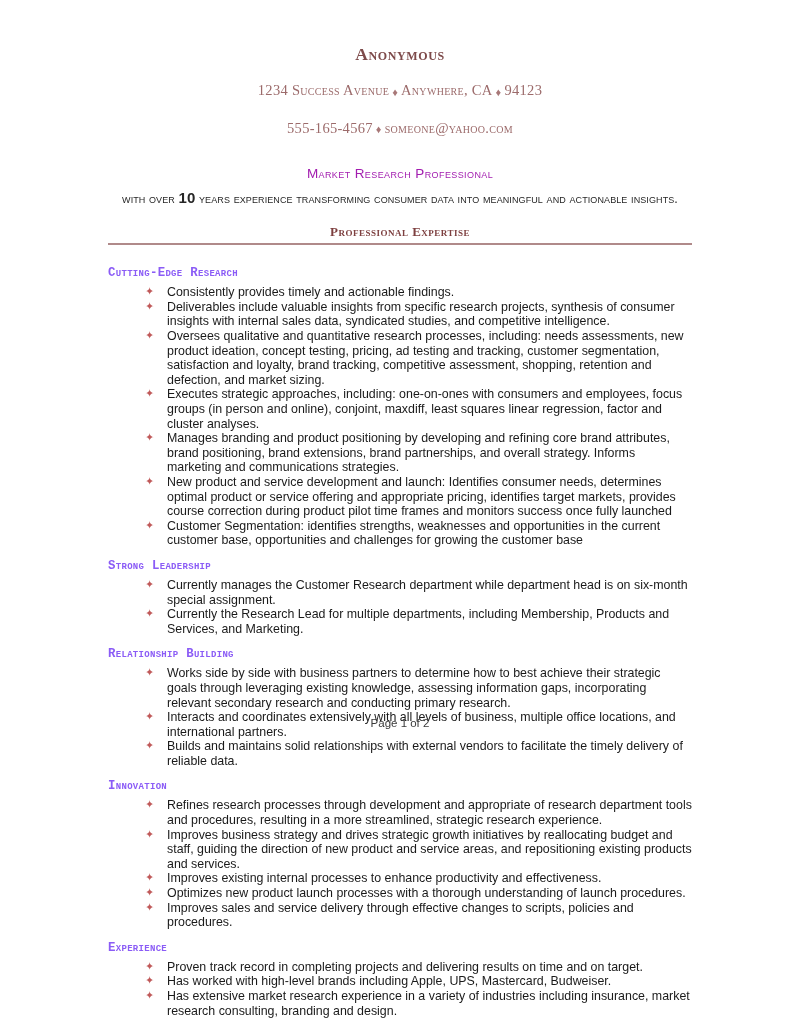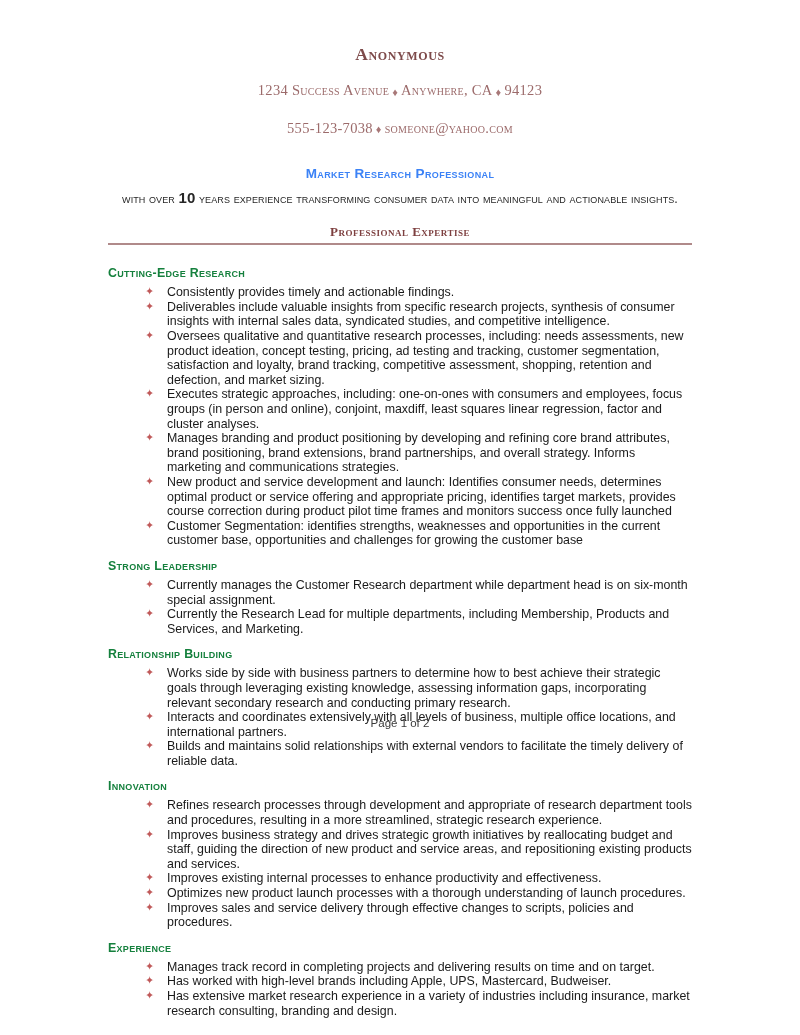--- a/index.html
+++ b/index.html
@@ -57,24 +57,24 @@
   }
 
   
   .title-block {
     text-align: center;
     margin-top: 25px;
   }
   .job-title {
     font-family: "Liberation Sans", sans-serif;
     font-variant: small-caps;
-    font-weight: bold;
+    font-weight: normal;
     font-size: 13.5px;
     letter-spacing: 0.4px;
-    color: #3b82f6;
+    color: #a21caf;
     line-height: 1.3;
   }
   .tagline {
     font-family: "Liberation Sans", sans-serif;
     font-variant: small-caps;
     font-size: 12.6px;
     letter-spacing: 0.1px;
     color: #262626;
     margin-top: 6px;
     line-height: 1.3;
@@ -105,26 +105,26 @@
     height: 2px;
     background: #b08a8a;
     width: 100%;
   }
 
   
   .section { margin-top: 11px; }
   .section:first-of-type { margin-top: 21px; }
 
   .section-heading {
-    font-family: Liberation Sans, sans-serif;
+    font-family: Liberation Mono, monospace;
     font-variant: small-caps;
     font-weight: bold;
     font-size: 12.4px;
     letter-spacing: 0.3px;
-    color: #15803d;
+    color: #8b5cf6;
     margin-bottom: 5px;
   }
 
   ul.bullets {
     list-style: none;
     margin: 0;
     padding: 0 0 0 37px;
   }
   ul.bullets li {
     position: relative;
@@ -162,21 +162,21 @@
 <body>
 
 <div class="page">
 
   <div class="hdr">
     <div class="name">Anonymous</div>
     <div class="contact">
       <span>1234 Success Avenue</span><span class="sep">♦</span><span>Anywhere, CA</span><span class="sep">♦</span><span>94123</span>
     </div>
     <div class="contact">
-      <span>555-123-7038</span><span class="sep">♦</span><span>someone@yahoo.com</span>
+      <span>555-165-4567</span><span class="sep">♦</span><span>someone@yahoo.com</span>
     </div>
   </div>
 
   <div class="title-block">
     <div class="job-title">Market Research Professional</div>
     <div class="tagline"><span>with over </span><span class="big">10</span><span> years experience transforming consumer data into meaningful and actionable insights.</span></div>
   </div>
 
   <div class="banner">
     <div class="banner-text">Professional Expertise</div>
@@ -217,21 +217,21 @@
           <li><span class="bullet-glyph">✦</span><span>Refines research processes through development and appropriate of research department tools and procedures, resulting in a more streamlined, strategic research experience.</span></li>
           <li><span class="bullet-glyph">✦</span><span>Improves business strategy and drives strategic growth initiatives by reallocating budget and staff, guiding the direction of new product and service areas, and repositioning existing products and services.</span></li>
           <li><span class="bullet-glyph">✦</span><span>Improves existing internal processes to enhance productivity and effectiveness.</span></li>
           <li><span class="bullet-glyph">✦</span><span>Optimizes new product launch processes with a thorough understanding of launch procedures.</span></li>
           <li><span class="bullet-glyph">✦</span><span>Improves sales and service delivery through effective changes to scripts, policies and procedures.</span></li>
         </ul>
       </div>
       <div class="section">
         <div class="section-heading">Experience</div>
         <ul class="bullets">
-          <li><span class="bullet-glyph">✦</span><span>Manages track record in completing projects and delivering results on time and on target.</span></li>
+          <li><span class="bullet-glyph">✦</span><span>Proven track record in completing projects and delivering results on time and on target.</span></li>
           <li><span class="bullet-glyph">✦</span><span>Has worked with high-level brands including Apple, UPS, Mastercard, Budweiser.</span></li>
           <li><span class="bullet-glyph">✦</span><span>Has extensive market research experience in a variety of industries including insurance, market research consulting, branding and design.</span></li>
         </ul>
       </div>
     </div>
 
   <div class="footer">
     <span>Page 1 of 2</span>
   </div>
 </div>

